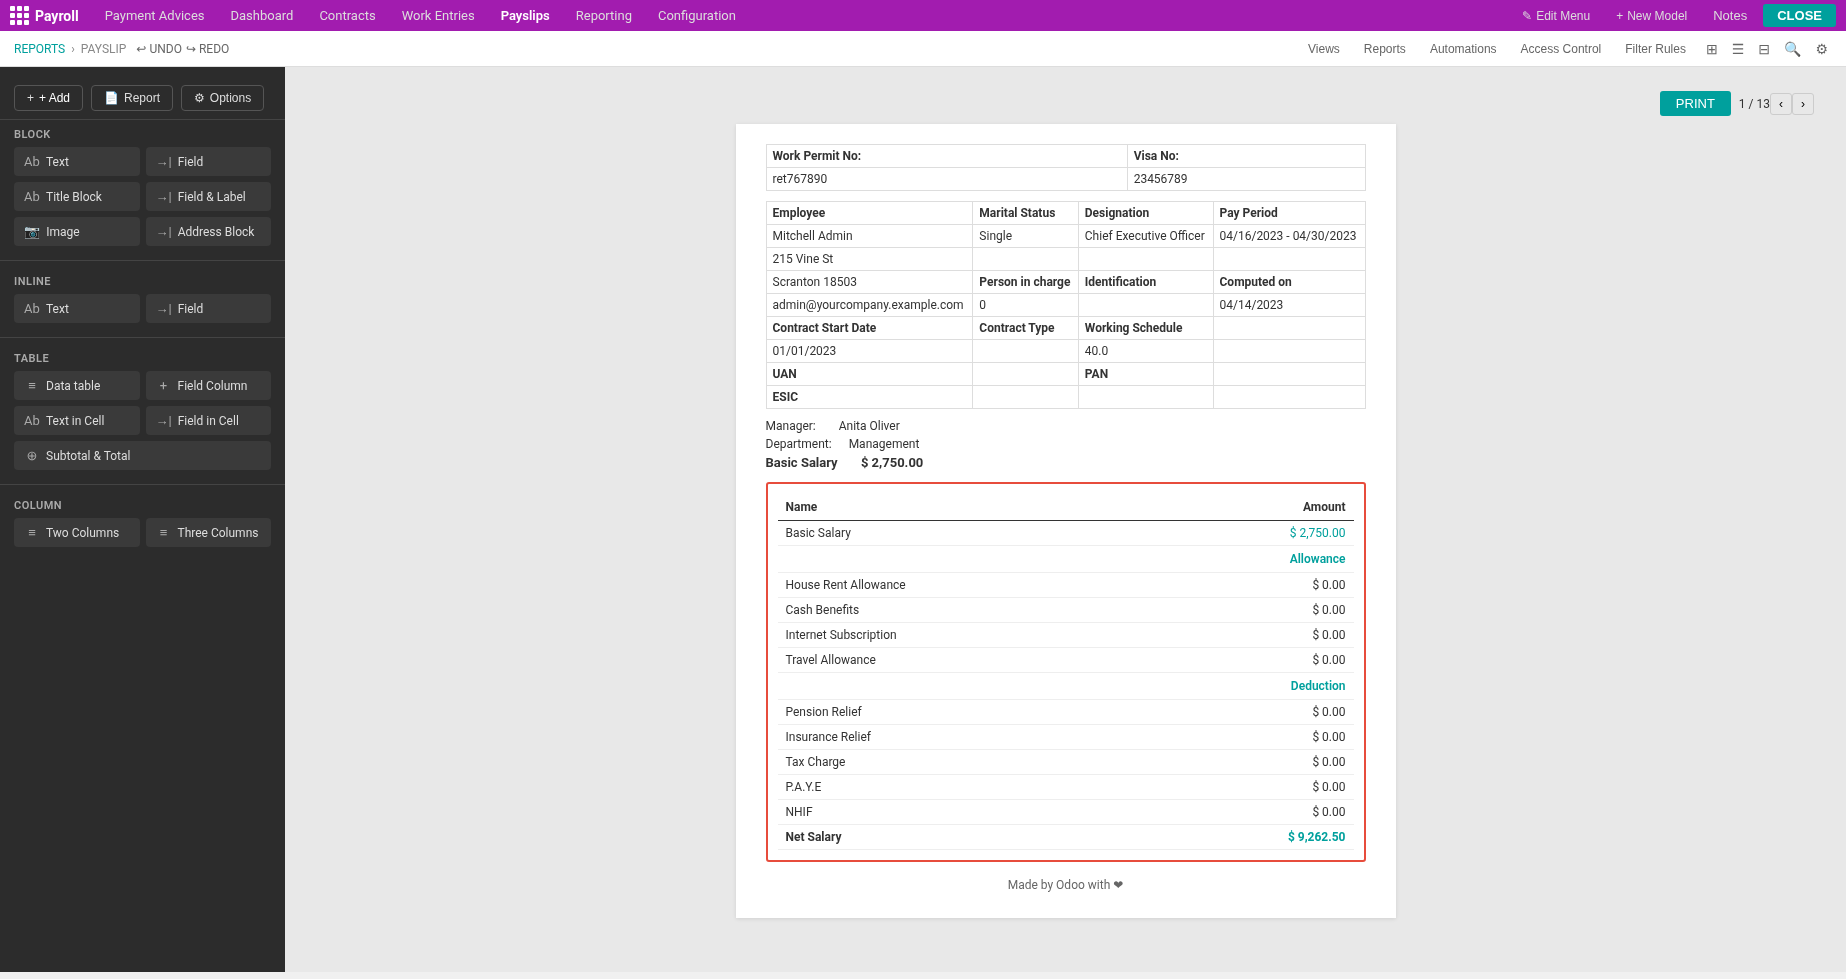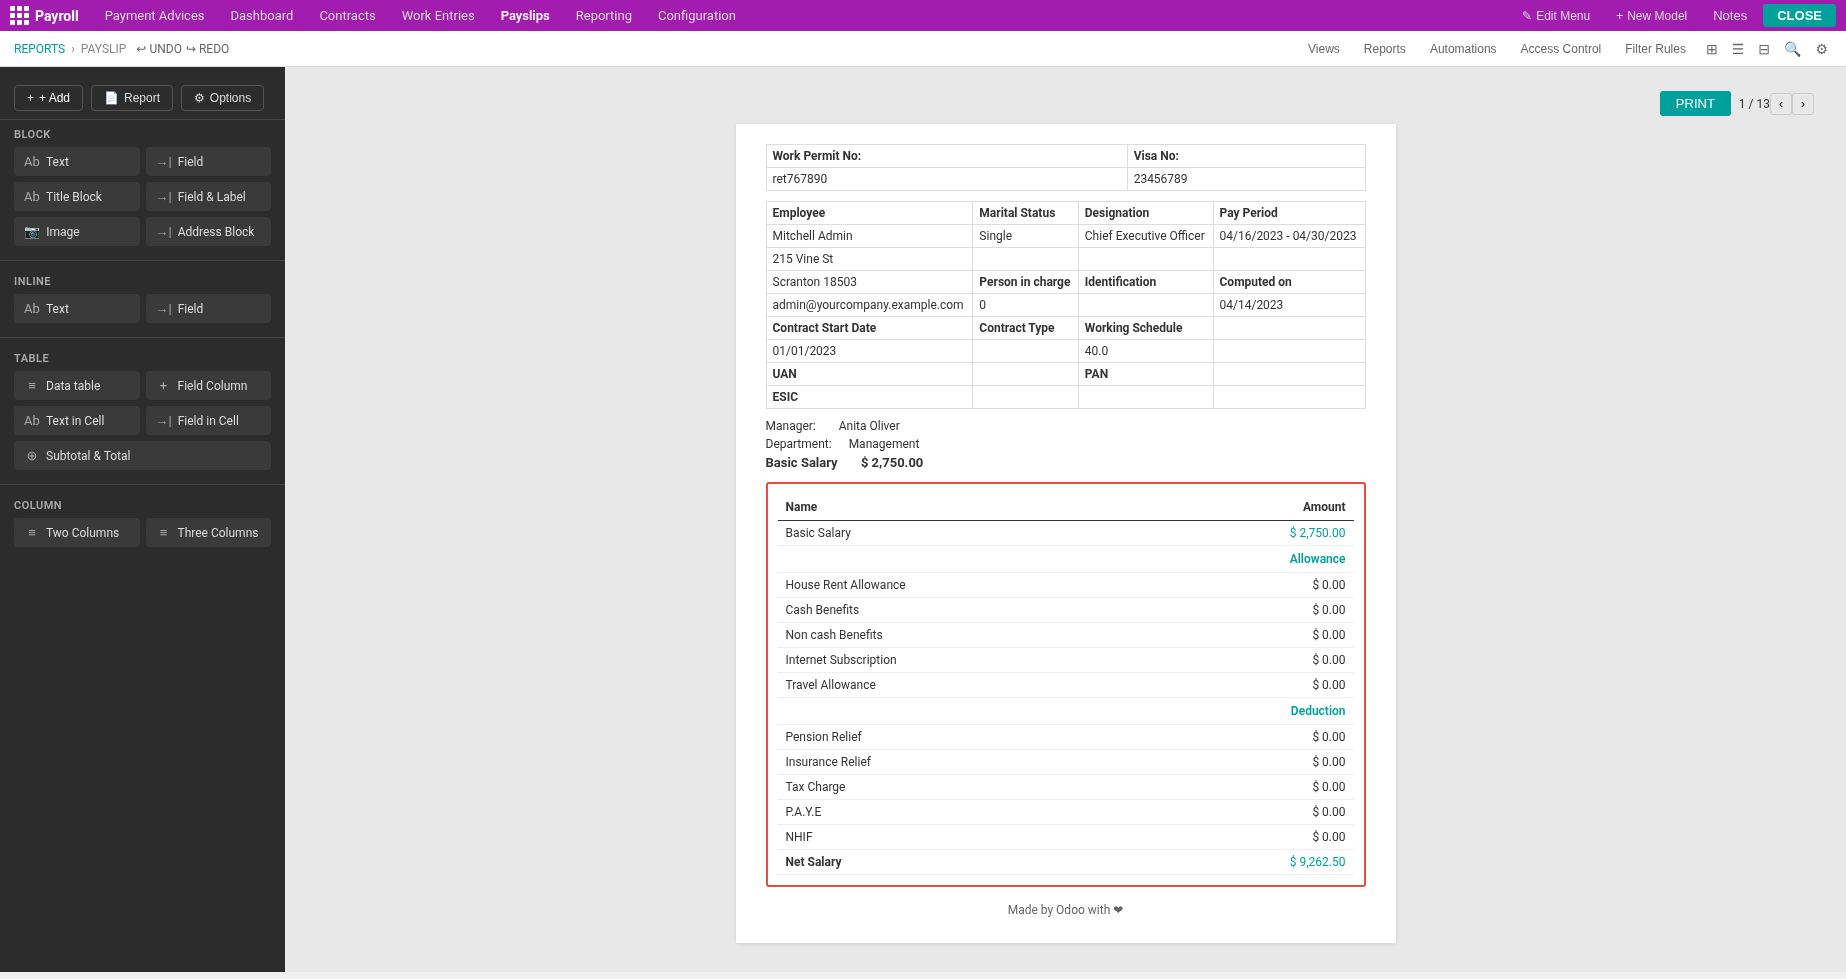--- a/index.html
+++ b/index.html
@@ -392,24 +392,20 @@
               </tr>
               <tr>
         <td>House Rent Allowance</td>
         <td style="text-align:right;">$ 0.00</td>
       </tr>
               <tr>
         <td>Cash Benefits</td>
         <td style="text-align:right;">$ 0.00</td>
       </tr>
               <tr>
-        <td>Non cash Benefits</td>
-        <td style="text-align:right;">$ 0.00</td>
-      </tr>
-              <tr>
         <td>Internet Subscription</td>
         <td style="text-align:right;">$ 0.00</td>
       </tr>
               <tr>
         <td>Travel Allowance</td>
         <td style="text-align:right;">$ 0.00</td>
       </tr>
               <tr class="category-row">
                 <td colspan="2" style="color:#00a09d;font-weight:600;">Deduction</td>
               </tr>
@@ -428,21 +424,21 @@
               <tr>
         <td>P.A.Y.E</td>
         <td style="text-align:right;">$ 0.00</td>
       </tr>
               <tr>
         <td>NHIF</td>
         <td style="text-align:right;">$ 0.00</td>
       </tr>
               <tr class="net-salary-row">
         <td style="font-weight:bold;">Net Salary</td>
-        <td style="font-weight:normal;color:#00a09d;text-align:right;">$ 9,262.50</td>
+        <td style="font-weight:bold;color:#00a09d;text-align:right;">$ 9,262.50</td>
       </tr>
             </tbody>
         </table>
       </div>
 
       <div class="made-by">Made by Odoo with ❤</div>
     </div>
   </div>
 </div>
 

